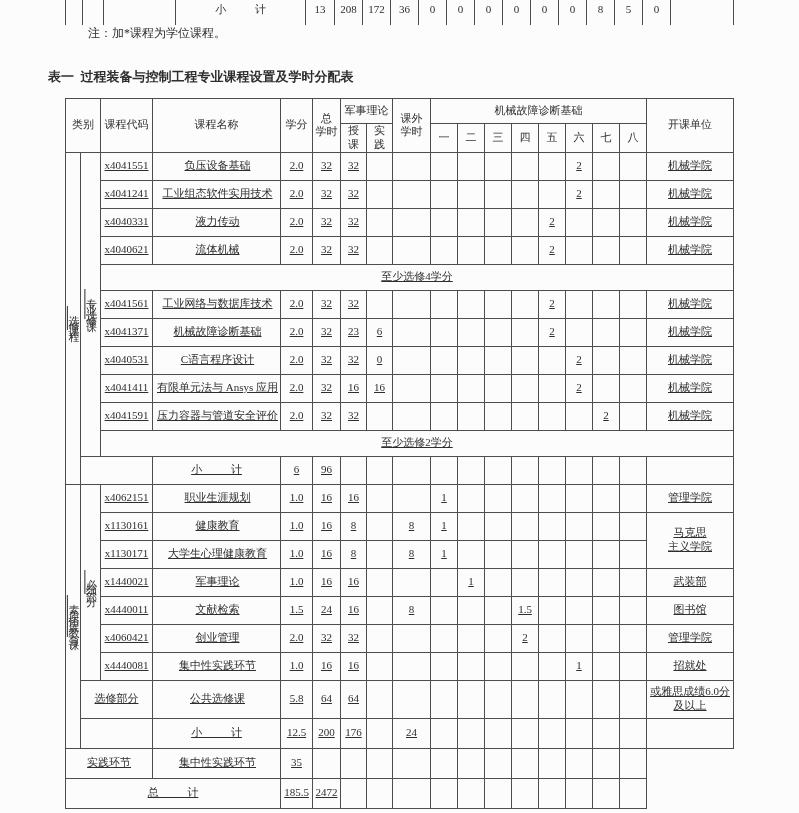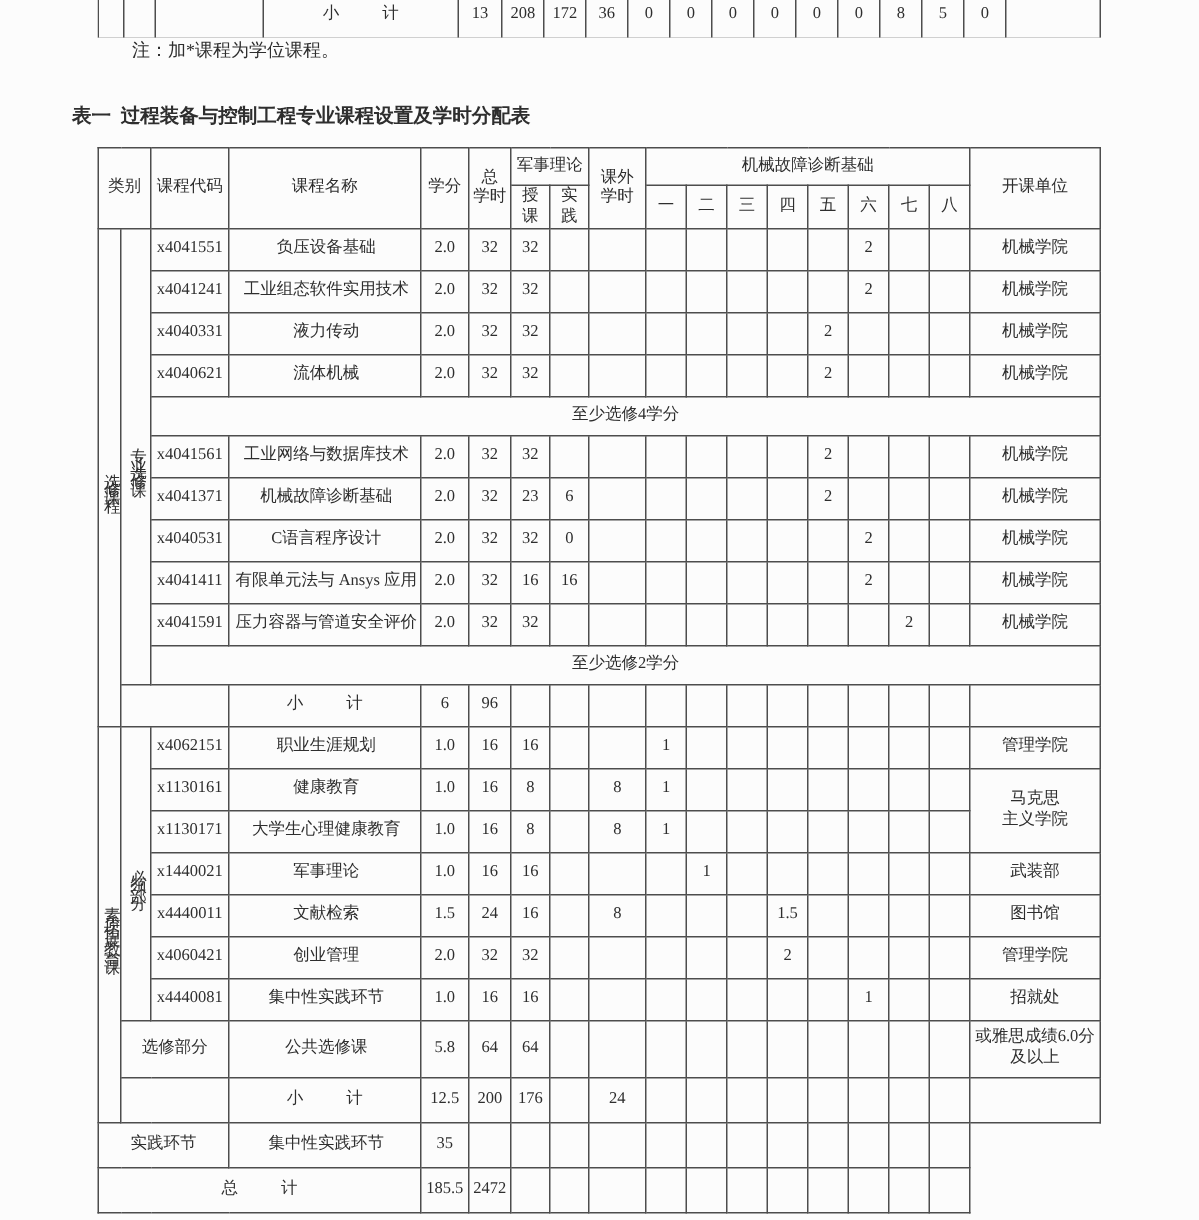--- a/index.html
+++ b/index.html
@@ -25,21 +25,21 @@
   
   .top-clip{margin:0 0 0 65px;width:670px;height:25px;overflow:hidden;}
   .top-clip table{margin-top:-7px;width:668px;}
   .top-clip tr{height:32px;}
   
   .note{margin:0 0 0 88px;font-size:12px;}
   .title{margin:26px 0 12px 48px;font-size:13px;font-weight:bold;white-space:pre;}
   
   #main{margin-left:65px;width:668px;}
   #main thead tr{height:25px;}
-  #main tbody tr{height:28px;}
+  #main tbody tr{height:28px;text-decoration:underline;}
   #main tbody tr:nth-child(5),
   #main tbody tr:nth-child(11){height:26px;}
   #main tbody tr:nth-child(20){height:38px;}
   #main tbody tr:nth-child(21),
   #main tbody tr:nth-child(22),
   #main tbody tr:nth-child(23){height:30px;}
 </style>
 </head>
 <body>
 

